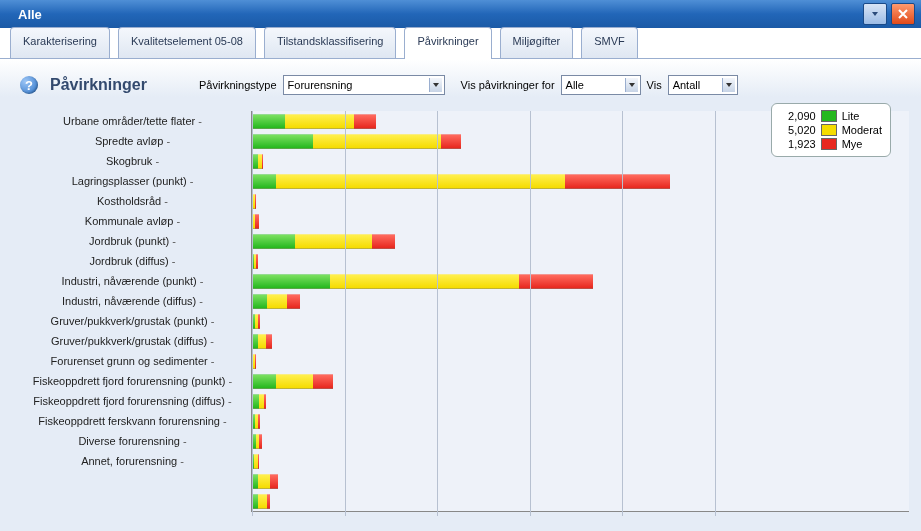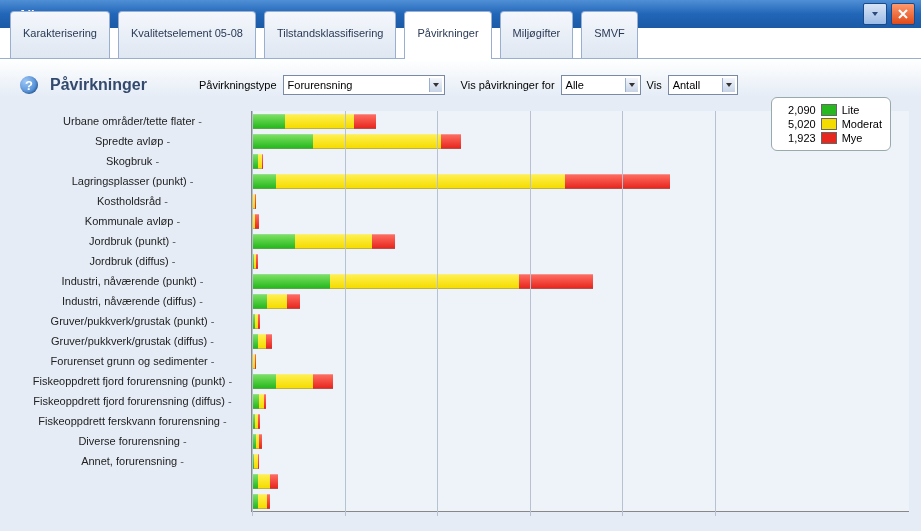--- a/index.html
+++ b/index.html
@@ -50,21 +50,21 @@
     padding: 6px 10px 0 10px;
     background: #fff;
     border-bottom: 1px solid #9aaecf;
     height: 24px;
     align-items: flex-end;
   }
   .tab {
     border: 1px solid #9aaecf;
     border-bottom: none;
     border-radius: 4px 4px 0 0;
-    padding: 14px 12px;
+    padding: 6px 12px;
     background: linear-gradient(to bottom,#f4f7fc,#dfe7f2);
     color: #2a3a55;
     height: 18px;
     line-height: 14px;
     font-size: 11px;
   }
   .tab.active {
     background: #fff;
     position: relative;
     top: 1px;
@@ -180,21 +180,21 @@
   .mye { background: linear-gradient(to bottom,#ff6a5e,#e7281f);}
   .axis-tick {
     position: absolute;
     top: 0;
     bottom: -5px;
     border-left: 1px solid #b7c1d1;
   }
   .legend {
     position: absolute;
     right: 30px;
-    top: 38px;
+    top: 44px;
     background: #fff;
     border: 1px solid #9aa;
     border-radius: 6px;
     padding: 5px 8px;
     font-size: 11px;
     line-height: 14px;
   }
   .legend-row { display: flex; align-items: center; gap: 5px; }
   .legend-swatch {
     width: 14px; height: 10px; border: 1px solid #666;

